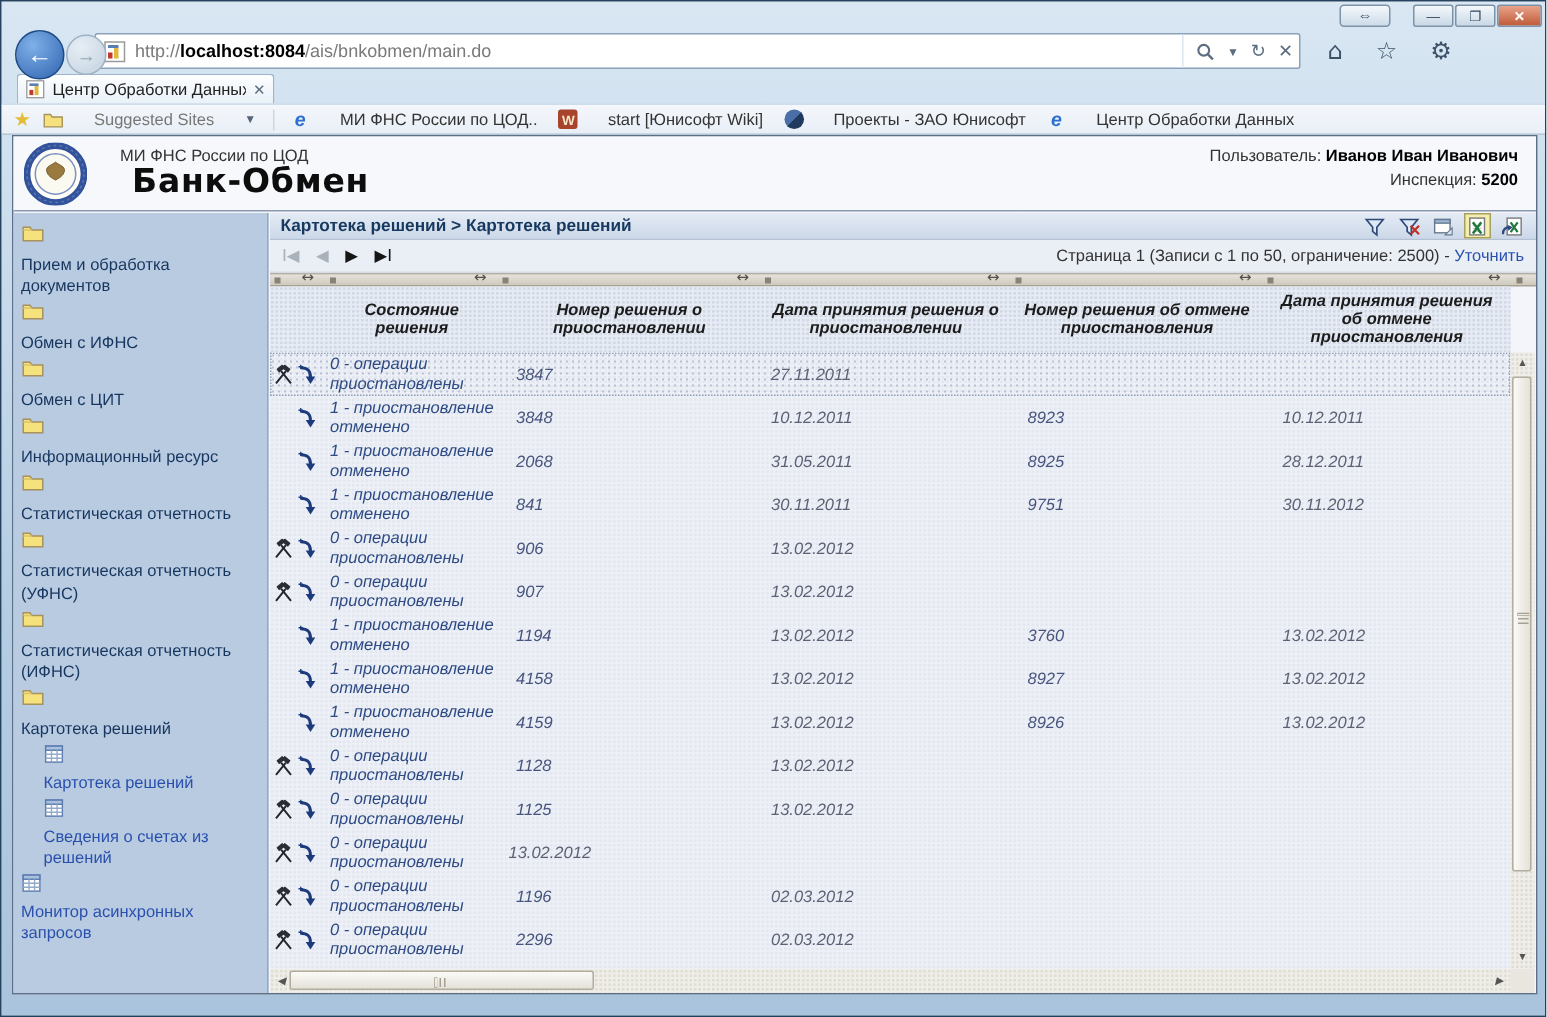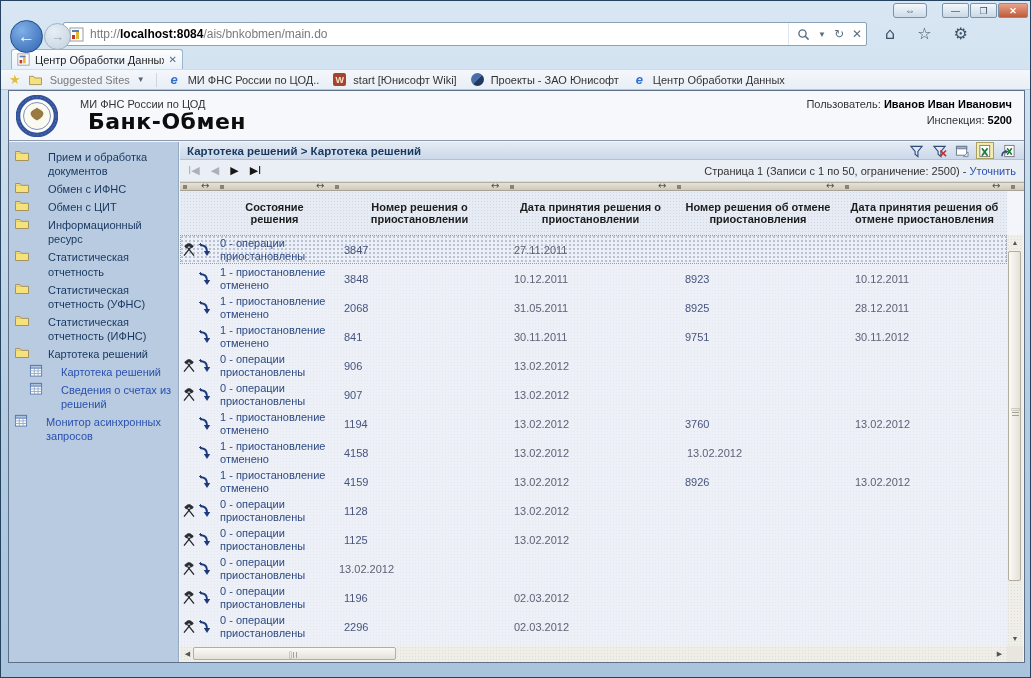--- a/index.html
+++ b/index.html
@@ -41,21 +41,21 @@
   .tab { position:absolute; left:10px; top:0; width:172px; height:20px;
     background:linear-gradient(#fdfeff,#e9f1f8); border:1px solid #9db4ca; border-bottom:none;
     border-radius:3px 3px 0 0; display:flex; align-items:center; padding:0 5px; gap:5px; }
   .tab-title { font-size:11px; color:#222; white-space:nowrap; overflow:hidden; flex:1; }
   .tab-close { font-size:10px; color:#5a6c7e; }
   
   .favbar { position:absolute; left:0; top:68px; right:0; height:21px; background:linear-gradient(#f4f7fb,#e9eff7);
     border-top:1px solid #cfdceb; border-bottom:1px solid #b8c7d7; display:flex; align-items:center;
     padding:0 8px; gap:7px; font-size:11px; color:#333; }
   .fav-star { color:#e3bd37; font-size:13px; }
-  .fav-item { display:flex; align-items:center; gap:7px; white-space:nowrap; }
+  .fav-item { display:flex; align-items:center; gap:20px; white-space:nowrap; }
   .fav-sep { width:1px; height:14px; background:#ccd6e2; margin:0 4px; }
   .fav-ico { width:13px; height:13px; border-radius:2px; display:inline-flex; align-items:center;
     justify-content:center; font-size:10px; }
   .fav-ico.ie-page, .fav-ico.ie { color:#2d6fd0; font-style:italic; font-weight:bold; font-size:13px; }
   .fav-ico.wiki { background:#a8432e; color:#f4e6c8; font-weight:bold; font-size:9px; }
   .fav-ico.projects { background:linear-gradient(135deg,#4a6ea8 50%,#21395e 50%); border-radius:50%; }
   .fav-drop { font-size:8px; color:#55667a; }
   
   .app { position:absolute; left:7px; top:89px; width:1017px; height:573px; border:1px solid #5e7088;
     background:#f3f5fa; }
@@ -65,21 +65,21 @@
   .org { position:absolute; left:71px; top:7px; font-size:11px; color:#333; }
   .apptitle { position:absolute; left:51px; top:18px; font-size:22px; font-weight:bold; color:#0d0d0d;
     font-family:"DejaVu Sans",sans-serif; letter-spacing:0.5px;margin-left:28px; }
   .userbox { position:absolute; right:12px; top:7px; text-align:right; font-size:11px; color:#333; }
   .userbox .row { margin-bottom:4px; }
   .userbox b { color:#000; }
   
   .main { position:absolute; left:0; top:51px; right:0; bottom:0; }
   .sidebar { position:absolute; left:0; top:0; width:170px; bottom:0; background:#b9cbe0;
     border-right:1px solid #93a9c2; padding:7px 4px 0 5px; font-size:11px; line-height:1.28; overflow:hidden; }
-  .side-item { display:flex; gap:18px; margin-bottom:3px; color:#16365f; cursor:pointer; }
+  .side-item { display:flex; gap:4px; margin-bottom:3px; color:#16365f; cursor:pointer;flex-direction:column; }
   .side-item .lab { padding-top:1px; }
   .side-ico { flex:0 0 16px; }
   .side-children { margin-left:15px; }
   .side-link { color:#2a50ae; text-decoration:none; }
   
   .content { position:absolute; left:171px; top:0; right:0; bottom:0; display:flex; flex-direction:column; }
   .crumbbar { height:18px; background:linear-gradient(#e4ebf4,#ccd8e9); border-bottom:1px solid #b2c1d5;
     display:flex; align-items:center; padding:0 7px; }
   .crumb { font-size:11.5px; font-weight:bold; color:#17395f; flex:1; }
   .crumb-icons { display:flex; gap:5px; align-items:center; }
@@ -89,21 +89,21 @@
     border-bottom:1px solid #d4dce8; }
   .navbtns { display:flex; gap:11px; align-items:center; font-size:11px; }
   .navbtn { color:#161616; cursor:pointer; font-family:"DejaVu Sans",sans-serif; }
   .navbtn.disabled { color:#a9b2ba; }
   .pager-right { margin-left:auto; font-size:11px; color:#333; }
   .pager-right a { color:#2a50ae; text-decoration:none;text-align:right; }
   .resizestrip { height:9px; background:linear-gradient(#e5e2da,#cfcabd); border-top:1px solid #b5afa2;
     border-bottom:1px solid #a8a195; position:relative; overflow:hidden; }
   .handle-sq { position:absolute; top:2px; width:4px; height:4px; background:#8a8274; }
   .handle-ar { position:absolute; top:-3px; font-size:10px; color:#55514a; font-family:"DejaVu Sans",sans-serif; }
-  .gridarea { position:relative; flex:1; }
+  .gridarea { position:relative; flex:1;font-style:italic; }
   .thead { position:absolute; left:0; top:0; right:17px; height:44px; background:#e7ecf4;
     background-image:radial-gradient(#d2d9e6 1px,transparent 1px); background-size:3px 3px;
     display:grid; grid-template-columns:37px 115px 175px 167px 168px 1fr; }
   .th { display:flex; align-items:center; justify-content:center; text-align:center; font-size:11px;
     font-weight:bold; color:#1c1c1c; padding:2px 8px; }
   .rows { position:absolute; left:0; top:44px; right:17px; bottom:16px; background:#edf0f6;
     background-image:radial-gradient(#e3e7ef 1px,transparent 1px); background-size:3px 3px; overflow:hidden; }
   .trow { display:grid; grid-template-columns:37px 115px 175px 167px 168px 1fr; height:29px; }
   .trow.selected { background-image:radial-gradient(#b9c2d4 1px,transparent 1px); background-size:4px 4px;
     outline:1px dotted #8fa0b8; outline-offset:-1px; }
@@ -625,20 +625,21 @@
         <svg width="14" height="14" viewBox="0 0 14 14">
                       <path d="M2.5 2.2c4.6 0 6.5 1.8 6.5 6.3" fill="none" stroke="#1d3a7c" stroke-width="2"></path>
                       <path d="M5.8 8L9 13l3.2-5z" fill="#1d3a7c"></path>
                       <path d="M1 1.5h3M2.5 0v3" stroke="#1d3a7c" stroke-width="0.9"></path>
                     </svg>
       </span>
     </div>
     <div class="cell c-state">1 - приостановление отменено</div>
     <div class="cell c-num">4158</div>
     <div class="cell c-date">13.02.2012</div>
+    <div class="cell c-cnum">8927</div>
     <div class="cell c-cdate">13.02.2012</div>
   </div>
               <div class="trow">
     <div class="cell c-icons">
       <span style="visibility: hidden;">
         <svg width="14" height="14" viewBox="0 0 14 14">
                       <path d="M2 12.6L8.6 4.4M12 12.6L5.4 4.4" stroke="#23262c" stroke-width="1.3"></path>
                       <rect x="6.2" y="1.2" width="5.2" height="3" rx="0.5" fill="#2a2d34" transform="rotate(39 8.8 2.7)"></rect>
                       <rect x="2.6" y="1.2" width="5.2" height="3" rx="0.5" fill="#2a2d34" transform="rotate(-39 5.2 2.7)"></rect>
                     </svg>

